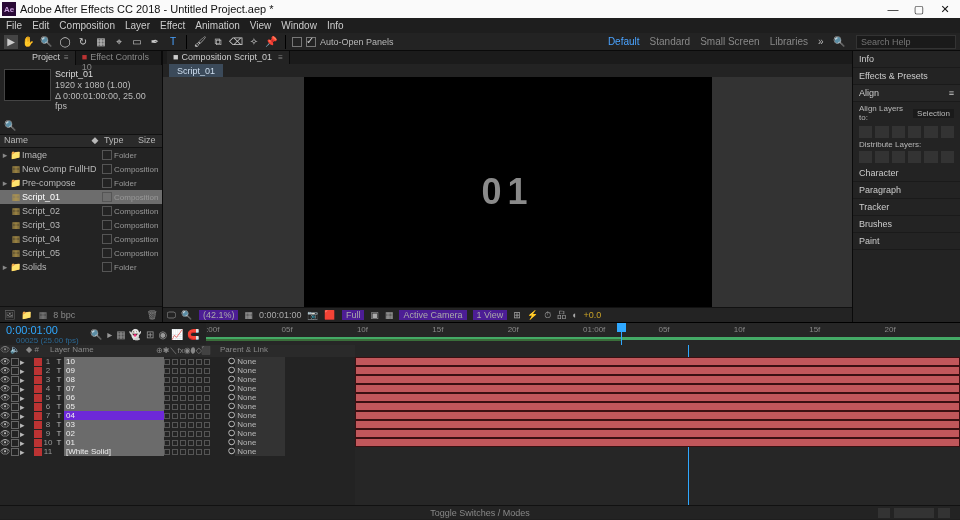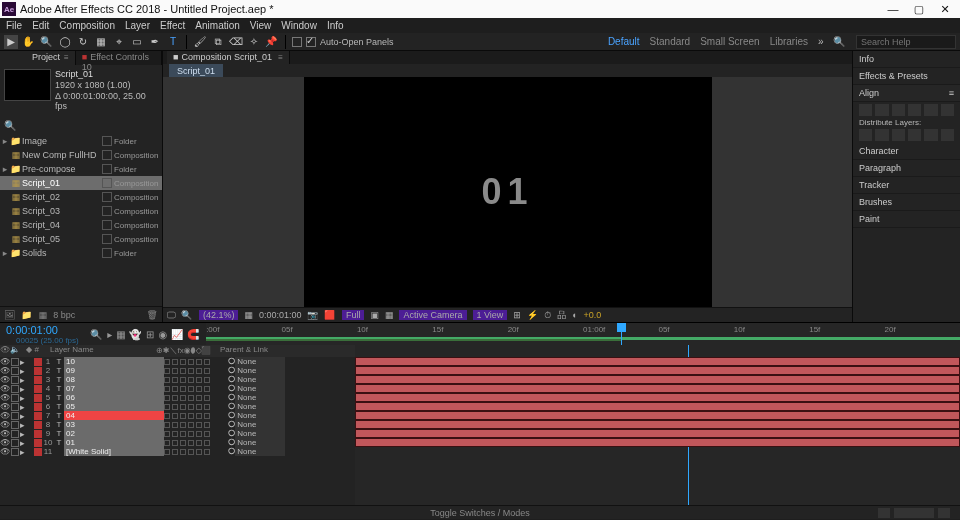--- a/index.html
+++ b/index.html
@@ -90,21 +90,21 @@
 .lhdr { height:12px; display:flex; background:#2a2a2a; color:#888; font-size:8px;}
 .lhdr .a{width:26px;} .lhdr .b{width:20px;} .lhdr .c{width:110px;padding-left:4px;} .lhdr .d{width:60px;} .lhdr .e{flex:1;padding-left:4px;}
 .lrow { height:9px; display:flex; align-items:center;}
 .lrow .eye{width:8px;height:8px;border:1px solid #666;margin:0 1px;}
 .lrow .vis{width:10px;text-align:center;font-size:8px;}
 .lrow .pad1{width:14px;}
 .lrow .sw{width:8px;height:8px;background:#b33;}
 .lrow .num{width:12px;text-align:center;font-size:8px;color:#999;}
 .lrow .ticon{width:10px;text-align:center;font-size:8px;}
 .lrow .name{width:100px;background:#6b6b6b;color:#eee;padding:0 2px;font-size:8px;height:9px;line-height:9px;}
-.lrow .name.sel{background:#ef4444;}
+.lrow .name.sel{background:#6d28d9;}
 .lrow .sws{width:64px;display:flex;gap:2px;}
 .lrow .sws i{width:6px;height:6px;border:1px solid #555;display:block;}
 .lrow .par{width:50px;background:#333;font-size:8px;padding:0 2px;}
 .track-area { flex:1; position:relative; background:#262626;}
 .trk { position:absolute; left:0; right:0; height:9px; background:#55171a;}
 .trk .fill{position:absolute;left:0;right:0;top:0;bottom:0;background:#c1575b;border:1px solid #3a1012;}
 .track-area .cti2{position:absolute;top:0;bottom:0;width:1px;background:#2fa8ff;}
 .tl-foot { height:14px; background:#232323; border-top:1px solid #111; display:flex; align-items:center; justify-content:center; font-size:9px; color:#888;}
 .tl-foot .nav{position:absolute;right:10px;display:flex;gap:4px;}
 .tl-foot .nav span{width:12px;height:10px;background:#333;}
@@ -177,20 +177,26 @@
       <div class="thumb"></div>
       <div class="proj-meta">
         <div style="color:#ddd;">Script_01</div>
         <div>1920 x 1080 (1.00)</div>
         <div>Δ 0:00:01:00:00, 25.00 fps</div>
       </div>
     </div>
     <div class="proj-search">
         <span class="mag">🔍</span>
       </div>
+    <div class="cols">
+      <div class="c1">Name</div>
+      <div class="c2">◆</div>
+      <div class="c3">Type</div>
+      <div class="c4">Size</div>
+    </div>
     <div class="plist" id="plist">
         <div class="prow">
           <span class="tw">▸</span>
           <span class="ic folder-ic">📁</span>
           <span class="nm">Image</span>
           <span class="lbl"></span>
           <span class="ty">Folder</span>
         </div>
         <div class="prow">
           <span class="tw"></span>
@@ -289,20 +295,24 @@
       <span>品</span>
       <span>◐</span>
       <span class="gold">+0.0</span>
     </div>
   </div>
 
   <div class="right-pane">
     <div class="rsec">Info</div>
     <div class="rsec">Effects &amp; Presets</div>
     <div class="rsec sub"><span>Align</span><span style="float:right">≡</span></div>
+    <div style="padding:2px 6px;font-size:8px;display:flex;gap:4px;align-items:center;">
+      <span>Align Layers to:</span>
+      <span class="dd" style="background:#1a1a1a;padding:0 4px;">Selection</span>
+    </div>
     <div class="align-btns">
       <div class="ab"></div>
       <div class="ab"></div>
       <div class="ab"></div>
       <div class="ab"></div>
       <div class="ab"></div>
       <div class="ab"></div>
     </div>
     <div style="padding:0 6px;font-size:8px;">Distribute Layers:</div>
     <div class="align-btns">

